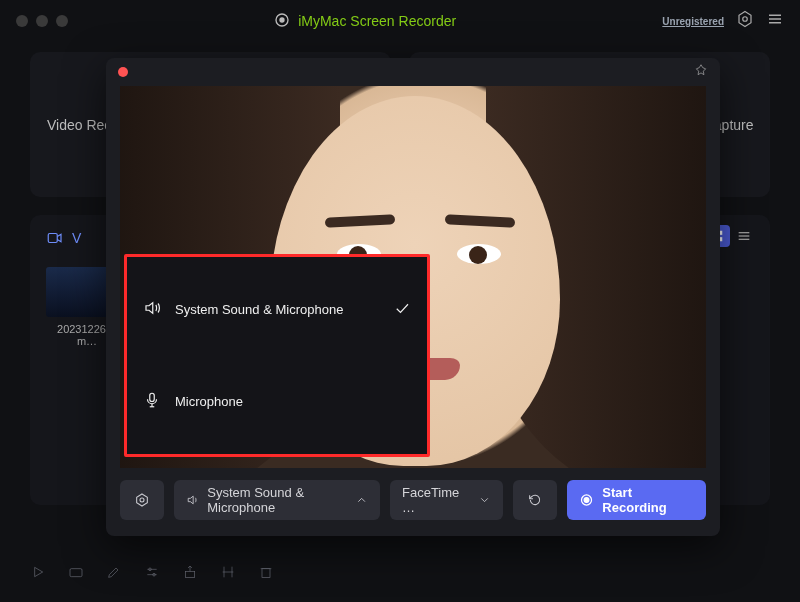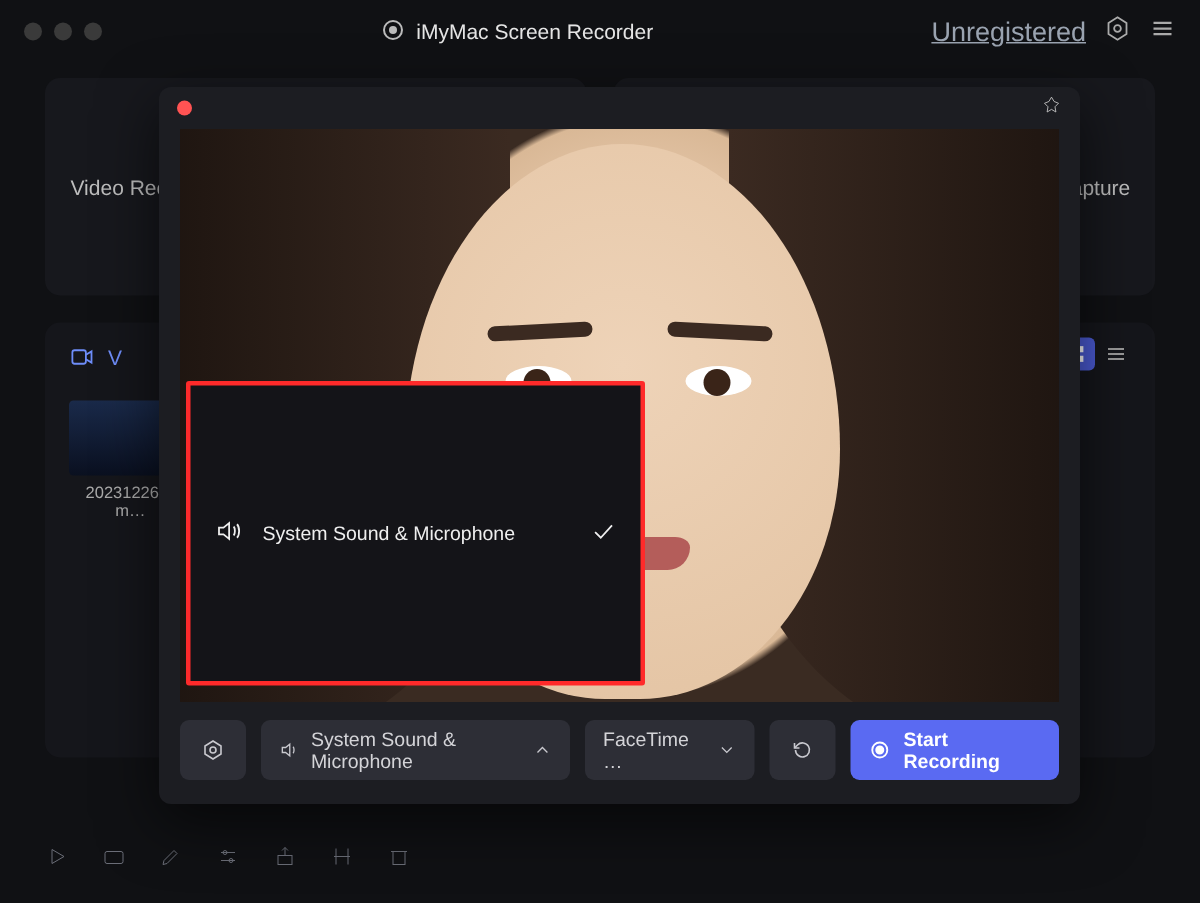--- a/index.html
+++ b/index.html
@@ -13,24 +13,24 @@
     border-radius: 14px;
   }
 
   
   .titlebar {
     display: flex; align-items: center;
     height: 42px; padding: 0 16px;
   }
   .traffic { display:flex; gap:8px; }
   .dot { width:12px; height:12px; border-radius:50%; background:#3a3a3a; }
-  .app-title { flex:1; text-align:left; color:#e5e5e5; font-size:14px; display:flex; align-items:center; justify-content:center; gap:8px;}
+  .app-title { flex:1; text-align:left; color:#84cc16; font-size:14px; display:flex; align-items:center; justify-content:center; gap:8px;}
   .app-title svg{ width:16px; height:16px }
   .right-controls { display:flex; align-items:center; gap:12px; }
-  .unreg { color:#9aa3b0; font-size:18px; text-decoration: underline; }
+  .unreg { color:#9aa3b0; font-size:10px; text-decoration: underline; font-weight: bold; }
   .right-controls svg { width:18px; height:18px; stroke:#aaa; }
 
   
   .tab-row {
     display:flex; gap:18px; padding: 0 30px; margin-top:10px;
   }
   .tab-card {
     flex:1; height:145px; background:#17181d; border-radius:10px;
     display:flex; align-items:center; justify-content:center;
     color:#bdbdbd; font-size:14px;
@@ -308,13 +308,24 @@
           <path d="M20 6c2.5 2.5 2.5 9.5 0 12"></path>
         </svg>
     </span>
     <span>System Sound &amp; Microphone</span>
     <span class="check">
       <svg viewBox="0 0 24 24">
           <polyline points="5,13 10,18 20,7"></polyline>
         </svg>
     </span>
   </div>
+  <div class="menu-item">
+    <span>
+      <svg viewBox="0 0 24 24">
+          <rect x="9" y="3" width="6" height="11" rx="3"></rect>
+          <path d="M6 11a6 6 0 0 0 12 0"></path>
+          <line x1="12" y1="17" x2="12" y2="21"></line>
+          <line x1="9" y1="21" x2="15" y2="21"></line>
+        </svg>
+    </span>
+    <span>Microphone</span>
+  </div>
 </div>
 
 </body></html>

